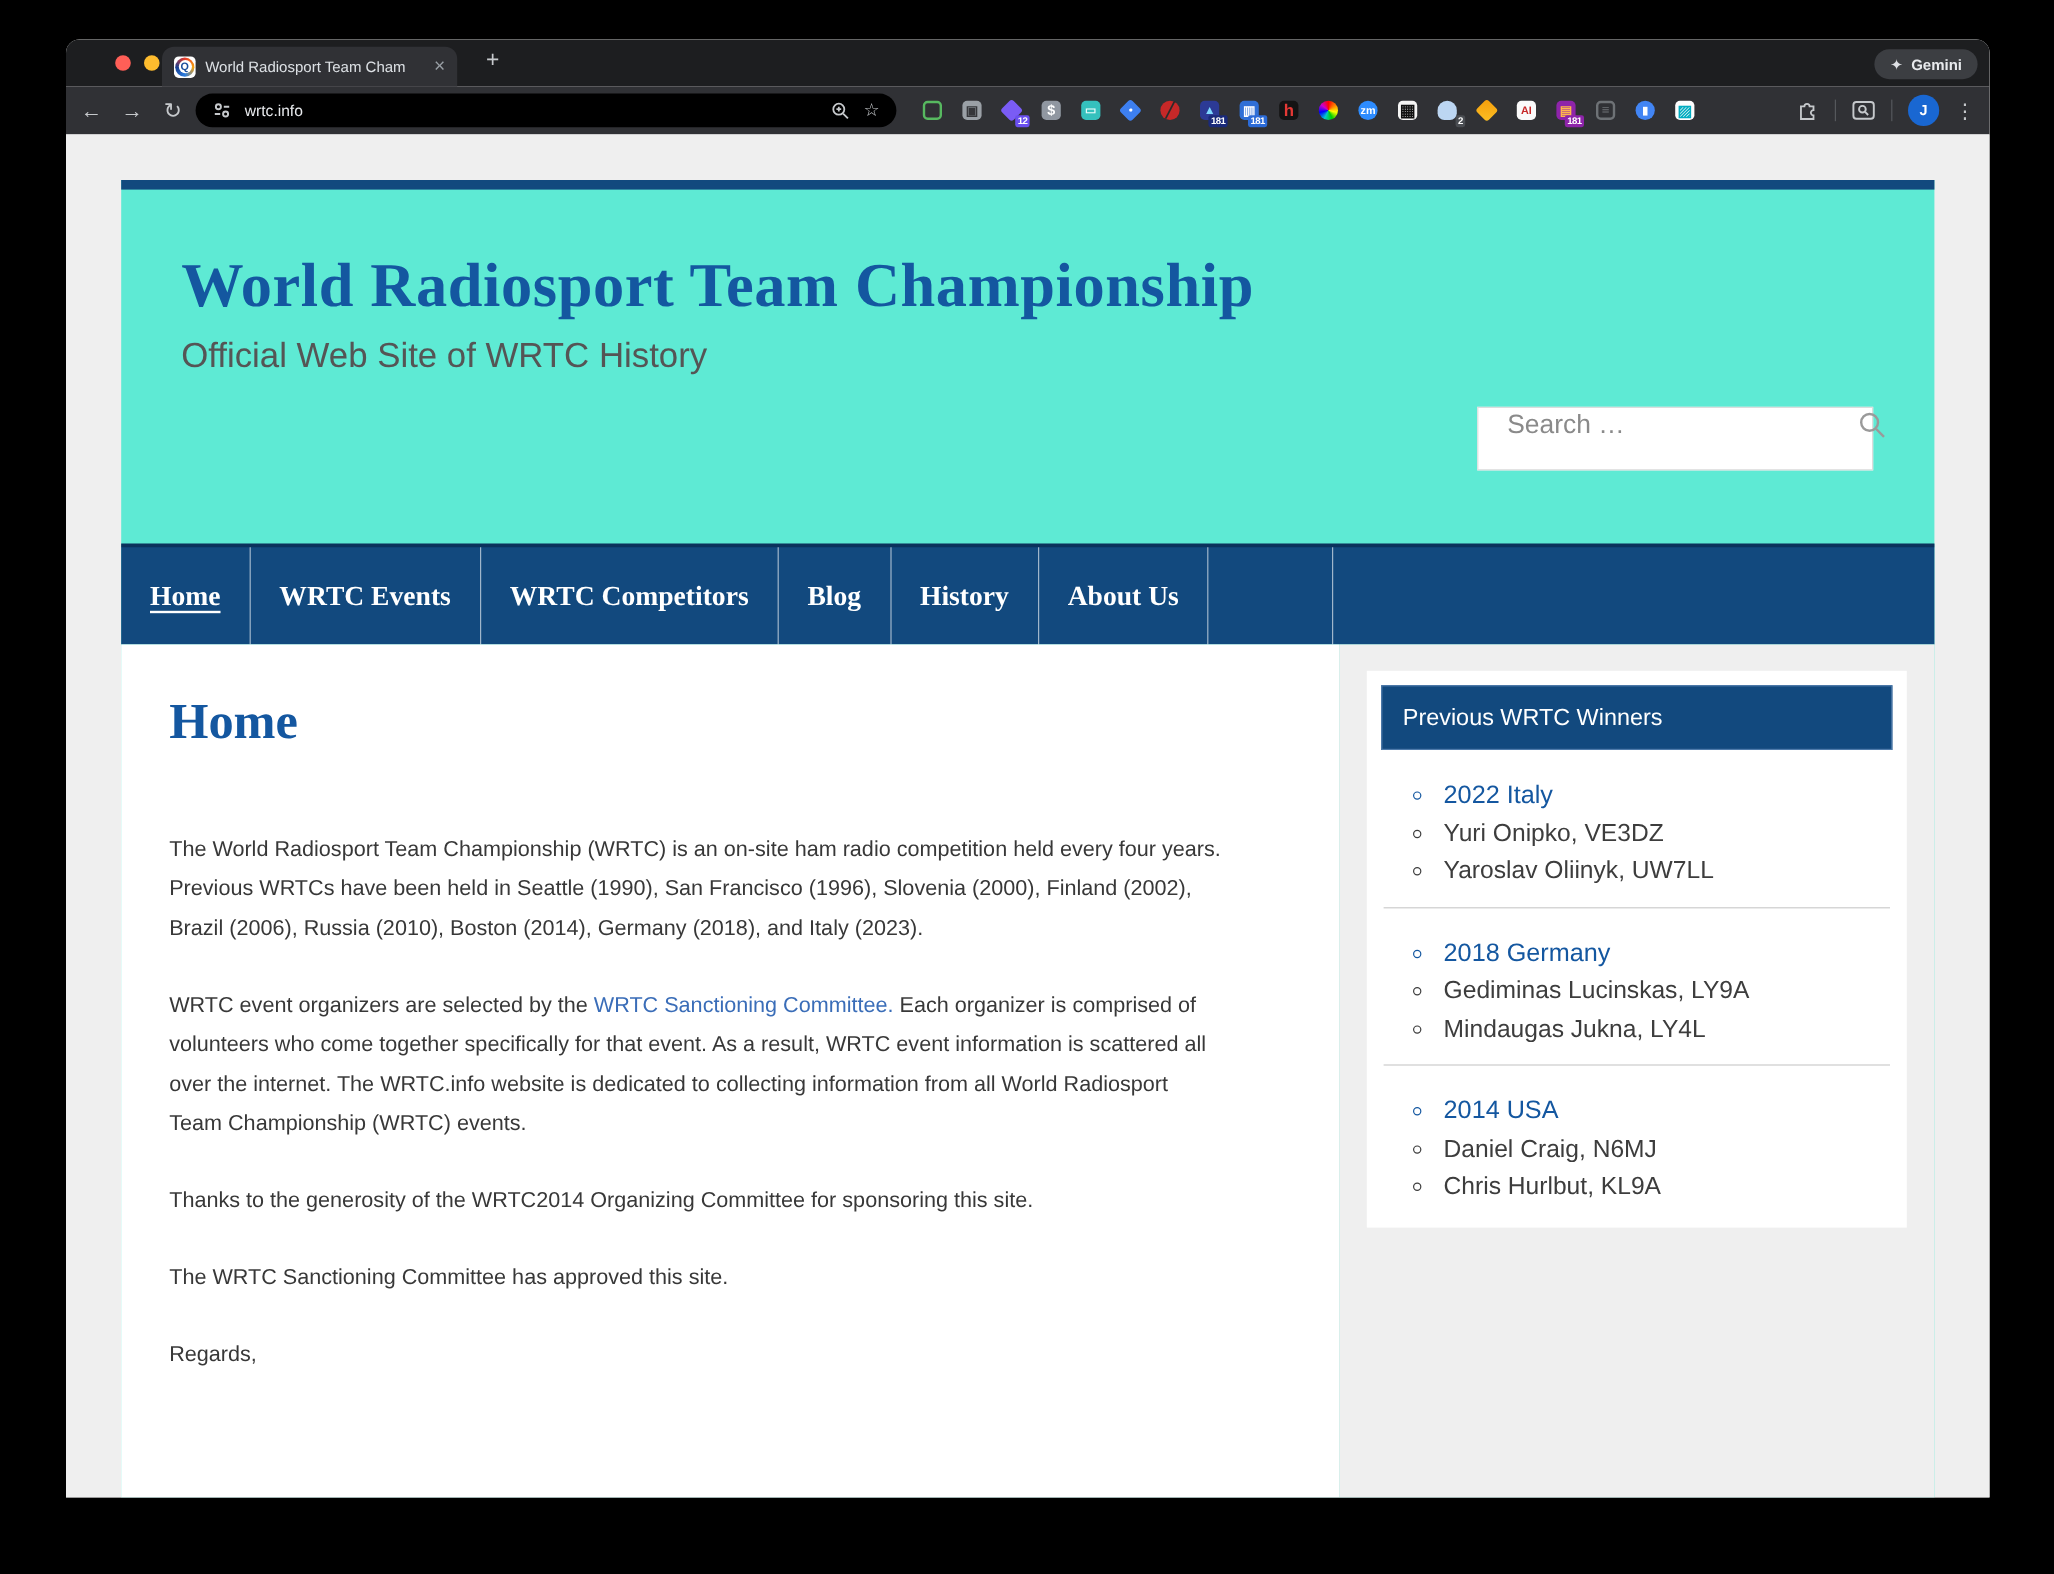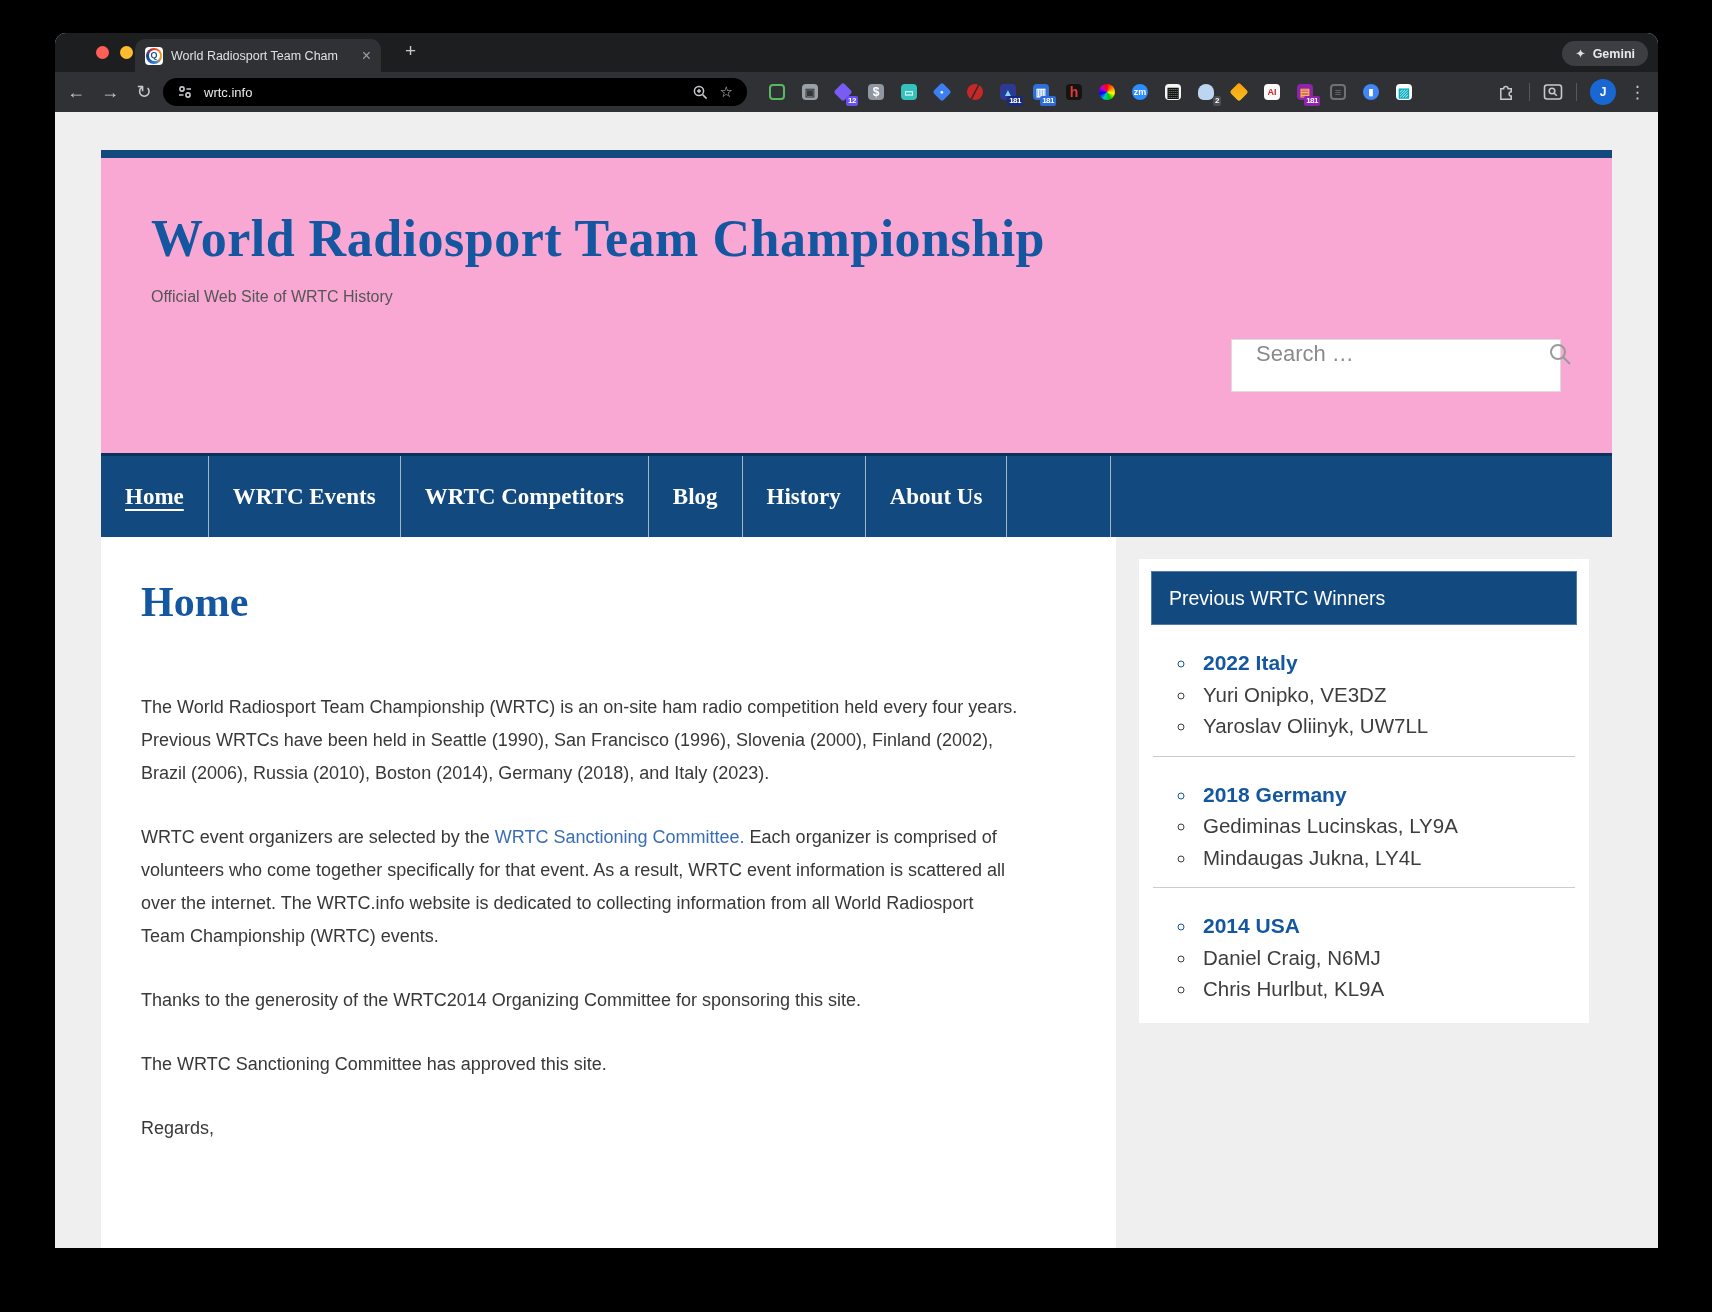--- a/index.html
+++ b/index.html
@@ -52,27 +52,27 @@
     position:absolute; right:-5px; bottom:-4px; font-size:8px; font-weight:bold; color:#fff;
     padding:1px 2px; border-radius:2px; line-height:8px; letter-spacing:-0.5px;
   }
   .right-cluster { margin-left:auto; display:flex; align-items:center; gap:13px; }
   .vsep { width:1px; height:18px; background:#55585c; }
   .avatar { width:26px; height:26px; border-radius:50%; background:#1967d2; color:#fff; font-size:12px; display:flex; align-items:center; justify-content:center; font-weight:bold; }
   .kebab { color:#c6c9cc; font-size:17px; }
 
   
   .page { position:relative; height:1136px; background:#efefef; overflow:hidden; }
-  .container { width:1511px; margin:38px auto 0; background:#f9a8d4; border-top:8px solid #12497e; }
+  .container { width:1511px; margin:38px auto 0; background:#5eead4; border-top:8px solid #12497e; }
   .site-header { position:relative; padding:50px 50px 141px 50px; }
   .site-title {
     font-family:"Liberation Serif", serif; font-weight:bold; font-size:52px; line-height:62px;
     color:#1457a0; margin:0; letter-spacing:0.5px;
   }
-  .site-tagline { font-size:16px; color:#555; margin-top:12px; line-height:30px; }
+  .site-tagline { font-size:29px; color:#555; margin-top:12px; line-height:30px; }
   .searchbox {
     position:absolute; top:181px; right:51px; width:330px; height:53px;
     border:1px solid #dcdcdc; background:#fff; display:flex; align-items:flex-start;
   }
   .searchbox input { border:0; outline:0; flex:1; font-size:22px; color:#444; padding-left:24px; background:transparent; font-family:"Liberation Sans",sans-serif; }
   .searchbox input::placeholder { color:#8a8a8a; }
   .searchbox .mag { flex:none; margin-right:16px; }
 
   .mainnav { display:flex; height:84px; background:#12497e; border-top:3px solid rgba(0,10,30,0.35); align-items:stretch; }
   .nav-item {
@@ -93,21 +93,21 @@
   .sidebar { width:496px; background:#efefef; padding:22px 23px; }
   .widget { background:#fff; margin-bottom:22px; padding:12px; }
   .widget-header {
     background:#12497e; border:1px solid #4f7bab; color:#fff;
     font-size:19.5px; line-height:26px; padding:13px 17px;
   }
   .count-row { padding:22px 12px 16px 12px; font-size:26px; color:#2b2b2b; white-space:pre-wrap; }
   .count-row b { color:#0d0d0d; }
   .winners-list ul { margin:22px 0 6px 0; padding-left:46px; list-style:circle; color:#666; }
   .winners-list li { font-size:20.5px; line-height:31.5px; color:#3d3d3d; padding-left:6px; }
-  .winners-list li.year { font-weight:bold; color:#1457a0; font-size:21px; }
+  .winners-list li.year { font-weight:normal; color:#1457a0; font-size:21px; }
   .winners-list hr { border:0; border-top:1px solid #ccc; margin:14px 2px; }
 
   svg.ic { display:block; }
 </style>
 </head>
 <body>
 
 <div class="window">
 
   <div class="tabstrip">

